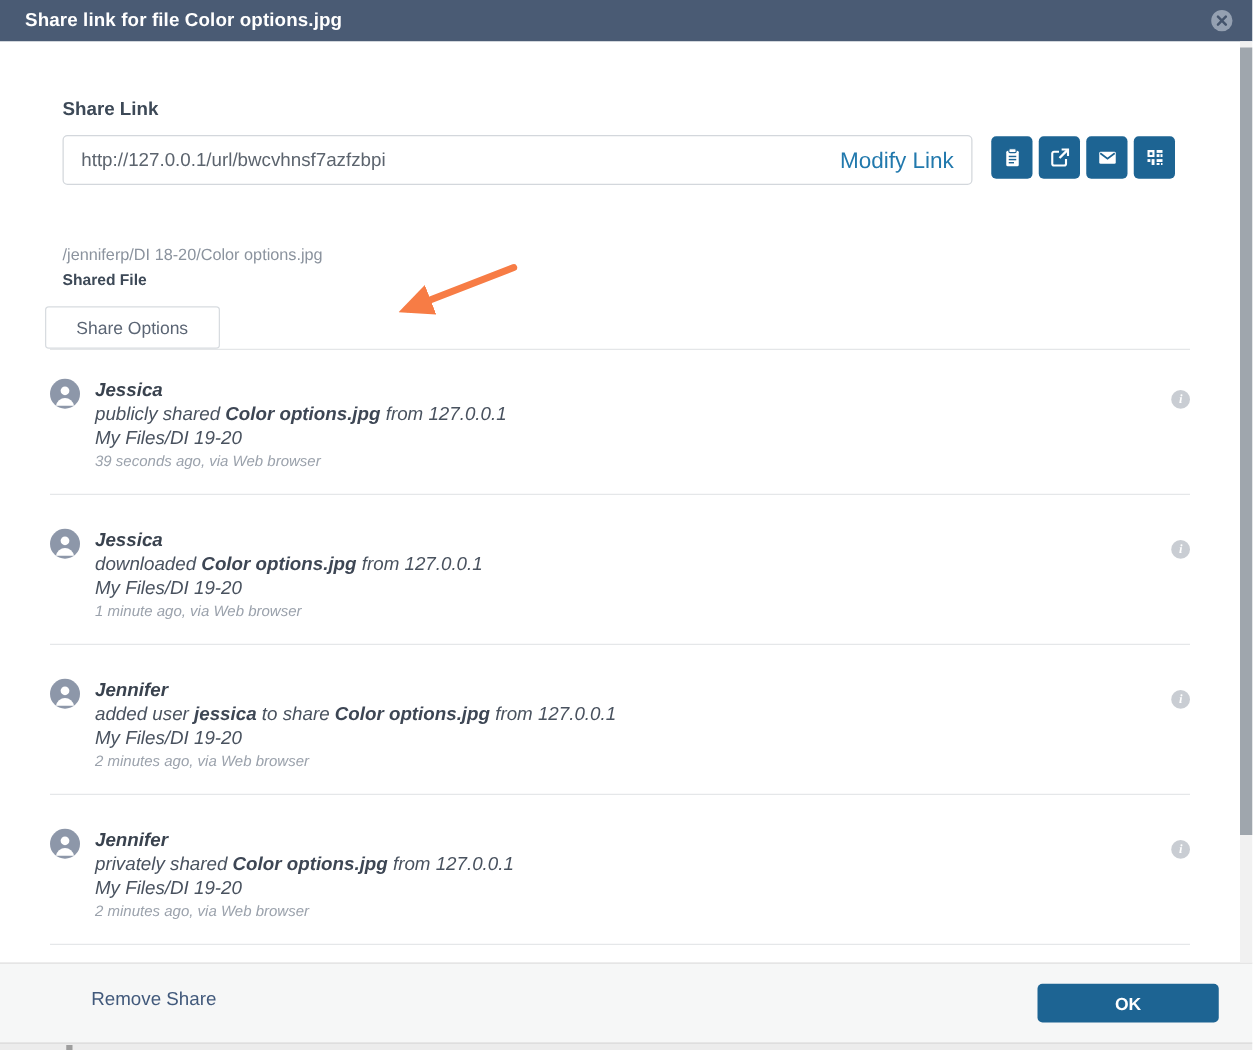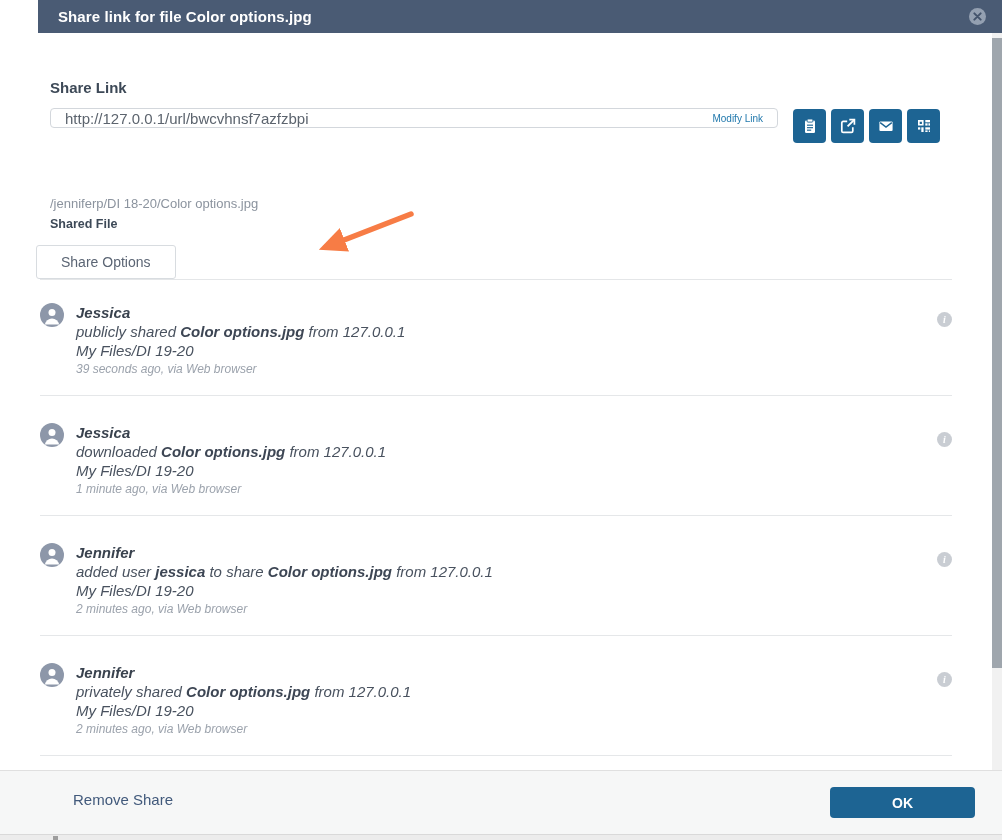--- a/index.html
+++ b/index.html
@@ -2,33 +2,33 @@
 <html><head>
 <meta charset="utf-8">
 <style>
   * { margin:0; padding:0; box-sizing:border-box; }
   html,body { width:1002px; height:840px; }
   body { font-family:"Liberation Sans", sans-serif; background:#fff; overflow:hidden; }
   .modal { position:relative; width:1002px; height:840px; background:#fff; }
 
   
   .hdr { position:absolute; top:0; left:0; right:0; height:33px; background:#4a5b74;
-         display:flex; align-items:center; padding:0 20px; z-index:6;margin-left:38px; }
+         display:flex; align-items:center; padding:0 20px; z-index:6; }
   .hdr-title { color:#fff; font-size:15px; font-weight:700; letter-spacing:.1px; }
   .close-btn { position:absolute; right:16px; top:8px; width:17px; height:17px; border-radius:50%;
                background:#94a0b1; display:flex; align-items:center; justify-content:center; cursor:pointer; }
 
   
   .sl-label { position:absolute; left:50px; top:79px; font-size:15px; font-weight:700; color:#3d4957; }
   .link-row { position:absolute; left:50px; top:108px; display:flex; align-items:flex-start; }
-  .link-input { width:728px; height:20px; border:1px solid #d3d7dc; border-radius:4px; background:#fff;
+  .link-input { width:728px; height:40px; border:1px solid #d3d7dc; border-radius:4px; background:#fff;
                 display:flex; align-items:center; padding:0 14px; }
   .link-input input { flex:1; border:0; outline:none; font-family:"Liberation Sans",sans-serif;
                       font-size:15px; color:#5c646e; background:transparent; }
-  .modify-link { font-size:10px; color:#2279ad; cursor:pointer; white-space:nowrap; padding-left:12px; }
+  .modify-link { font-size:18px; color:#2279ad; cursor:pointer; white-space:nowrap; padding-left:12px; }
   .btn-group { display:flex; gap:5px; margin-left:15px; margin-top:1px; }
   .icon-btn { width:33px; height:34px; background:#1d6493; border:0; border-radius:4px; cursor:pointer;
               display:flex; align-items:center; justify-content:center; }
 
   
   .sf-label { position:absolute; left:50px; top:178px; font-size:12.5px; font-weight:700; color:#3d4957;margin-top:39px; }
   .sf-path  { position:absolute; left:50px; top:196px; font-size:13px; color:#8b939e; }
 
   
   .tabs { position:absolute; left:36px; top:245px; display:flex; gap:7px; z-index:3; }

